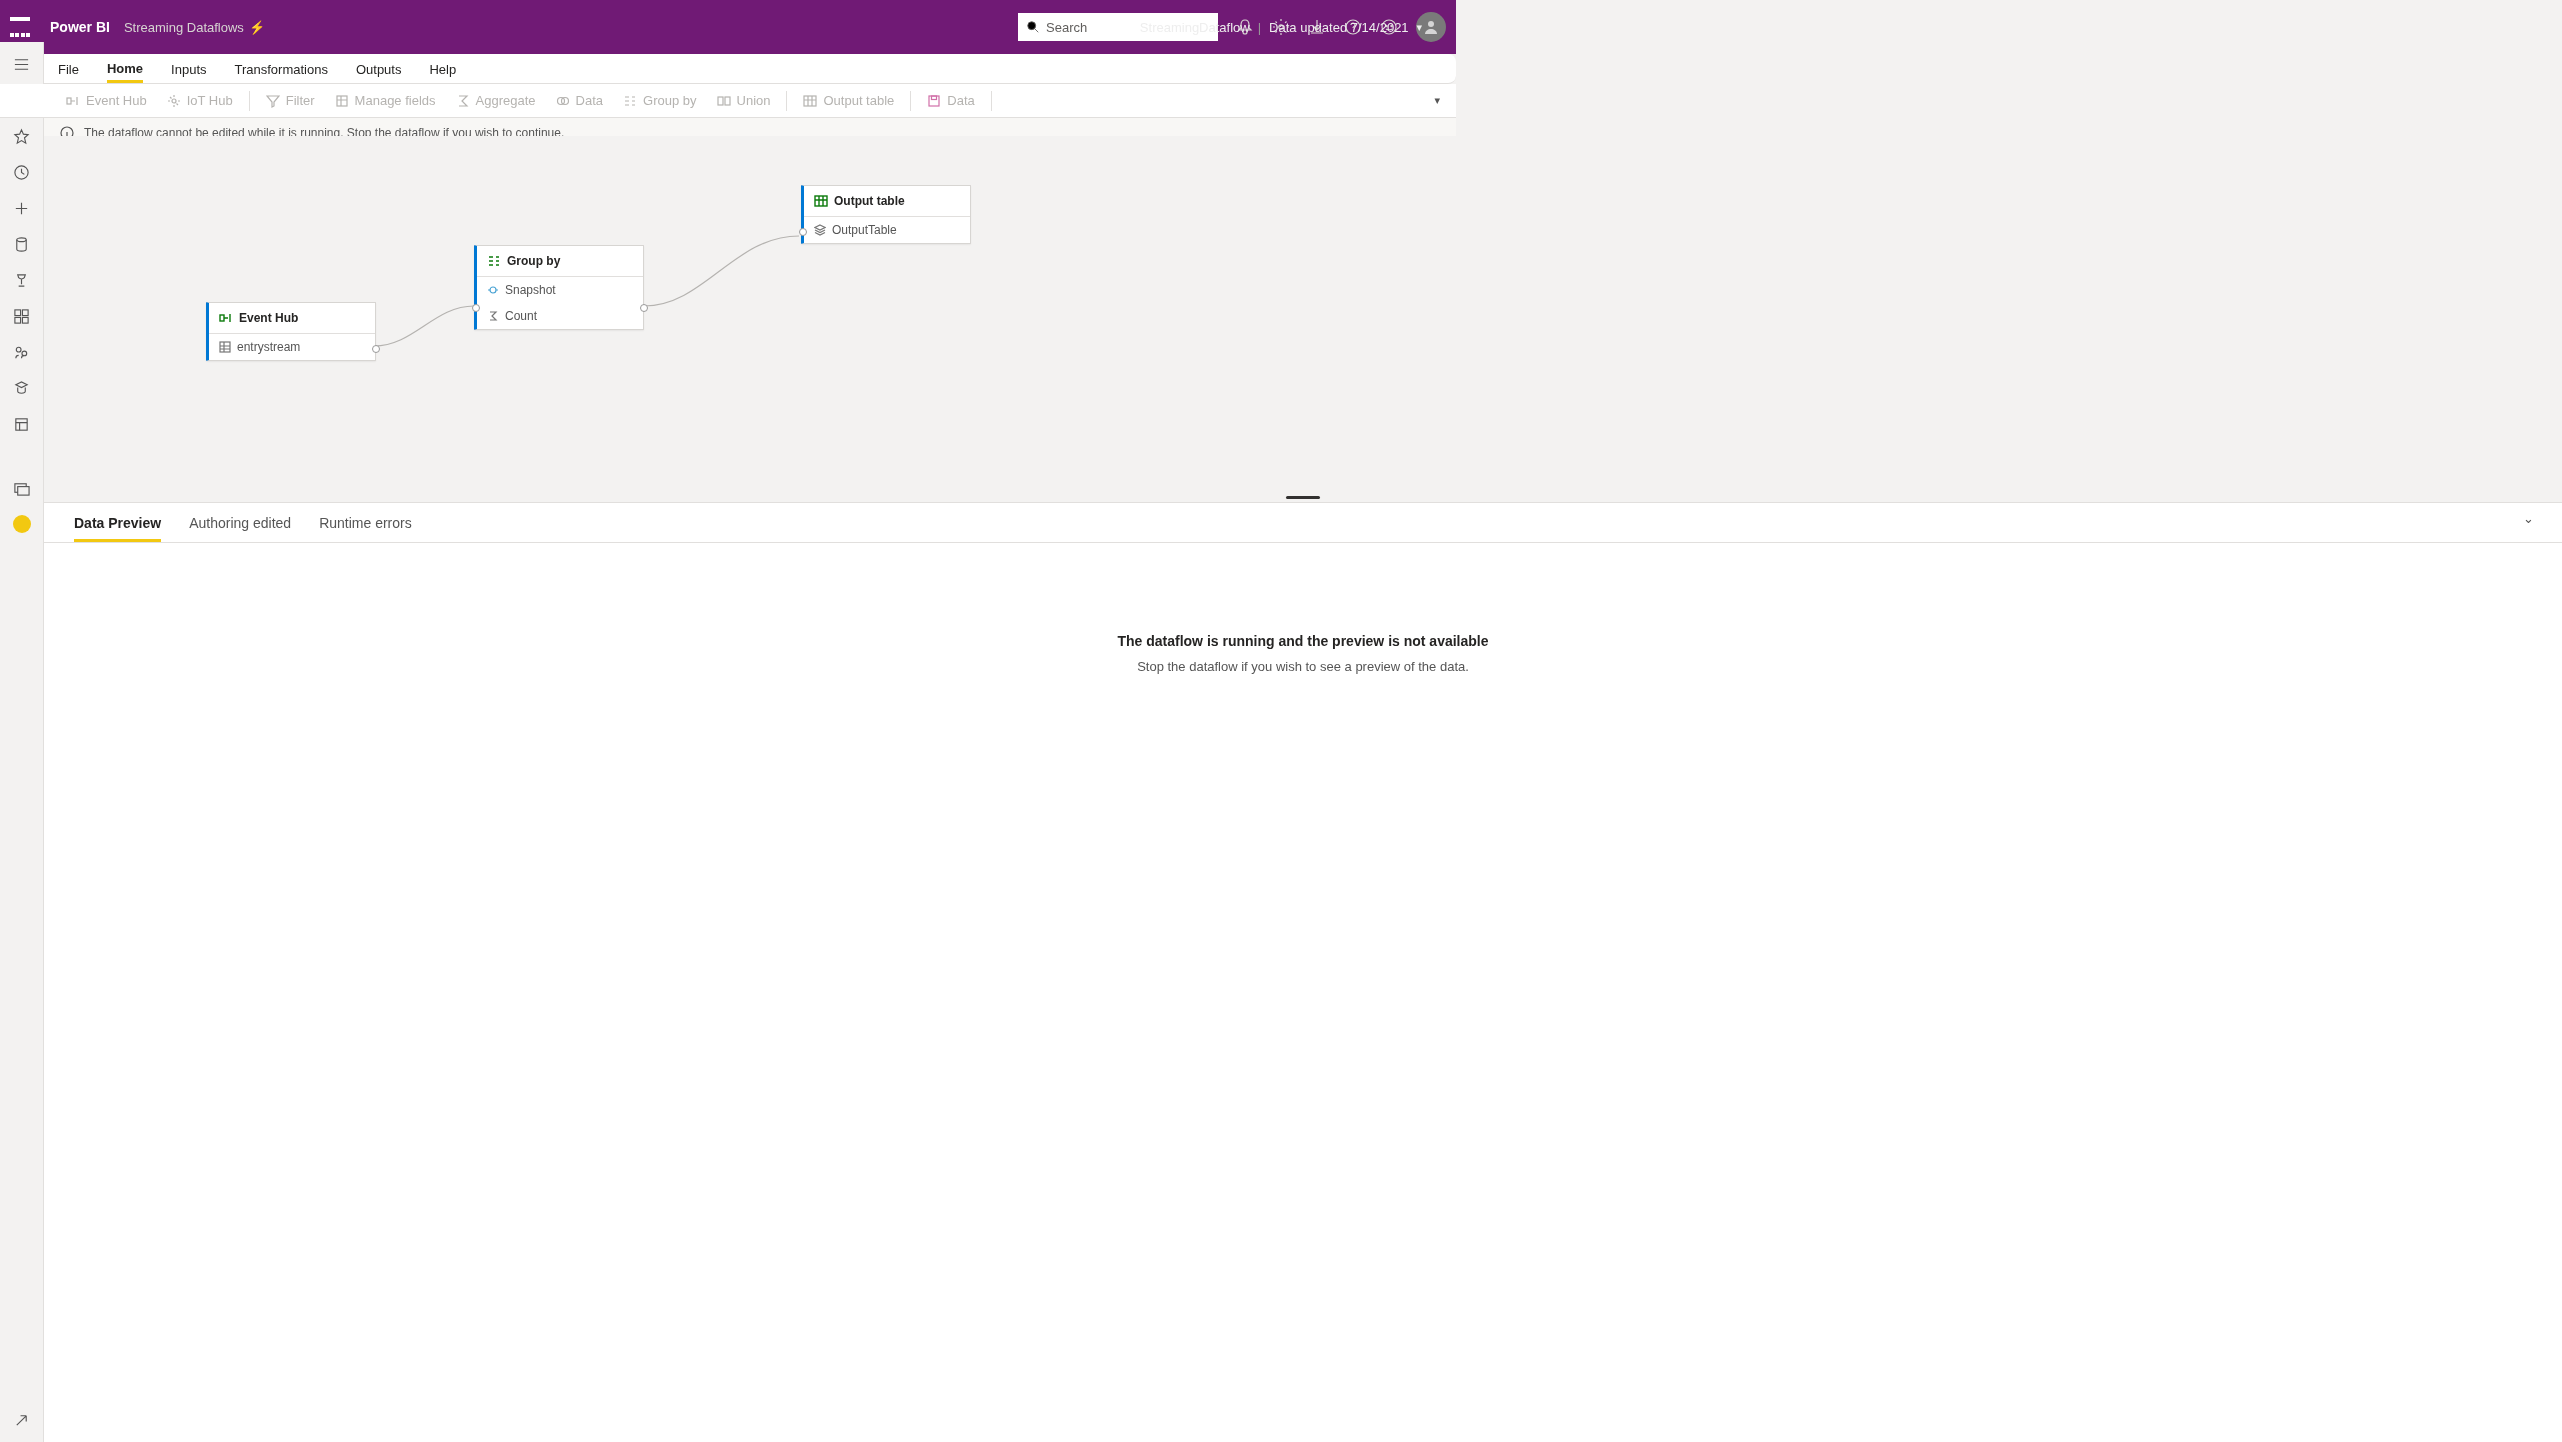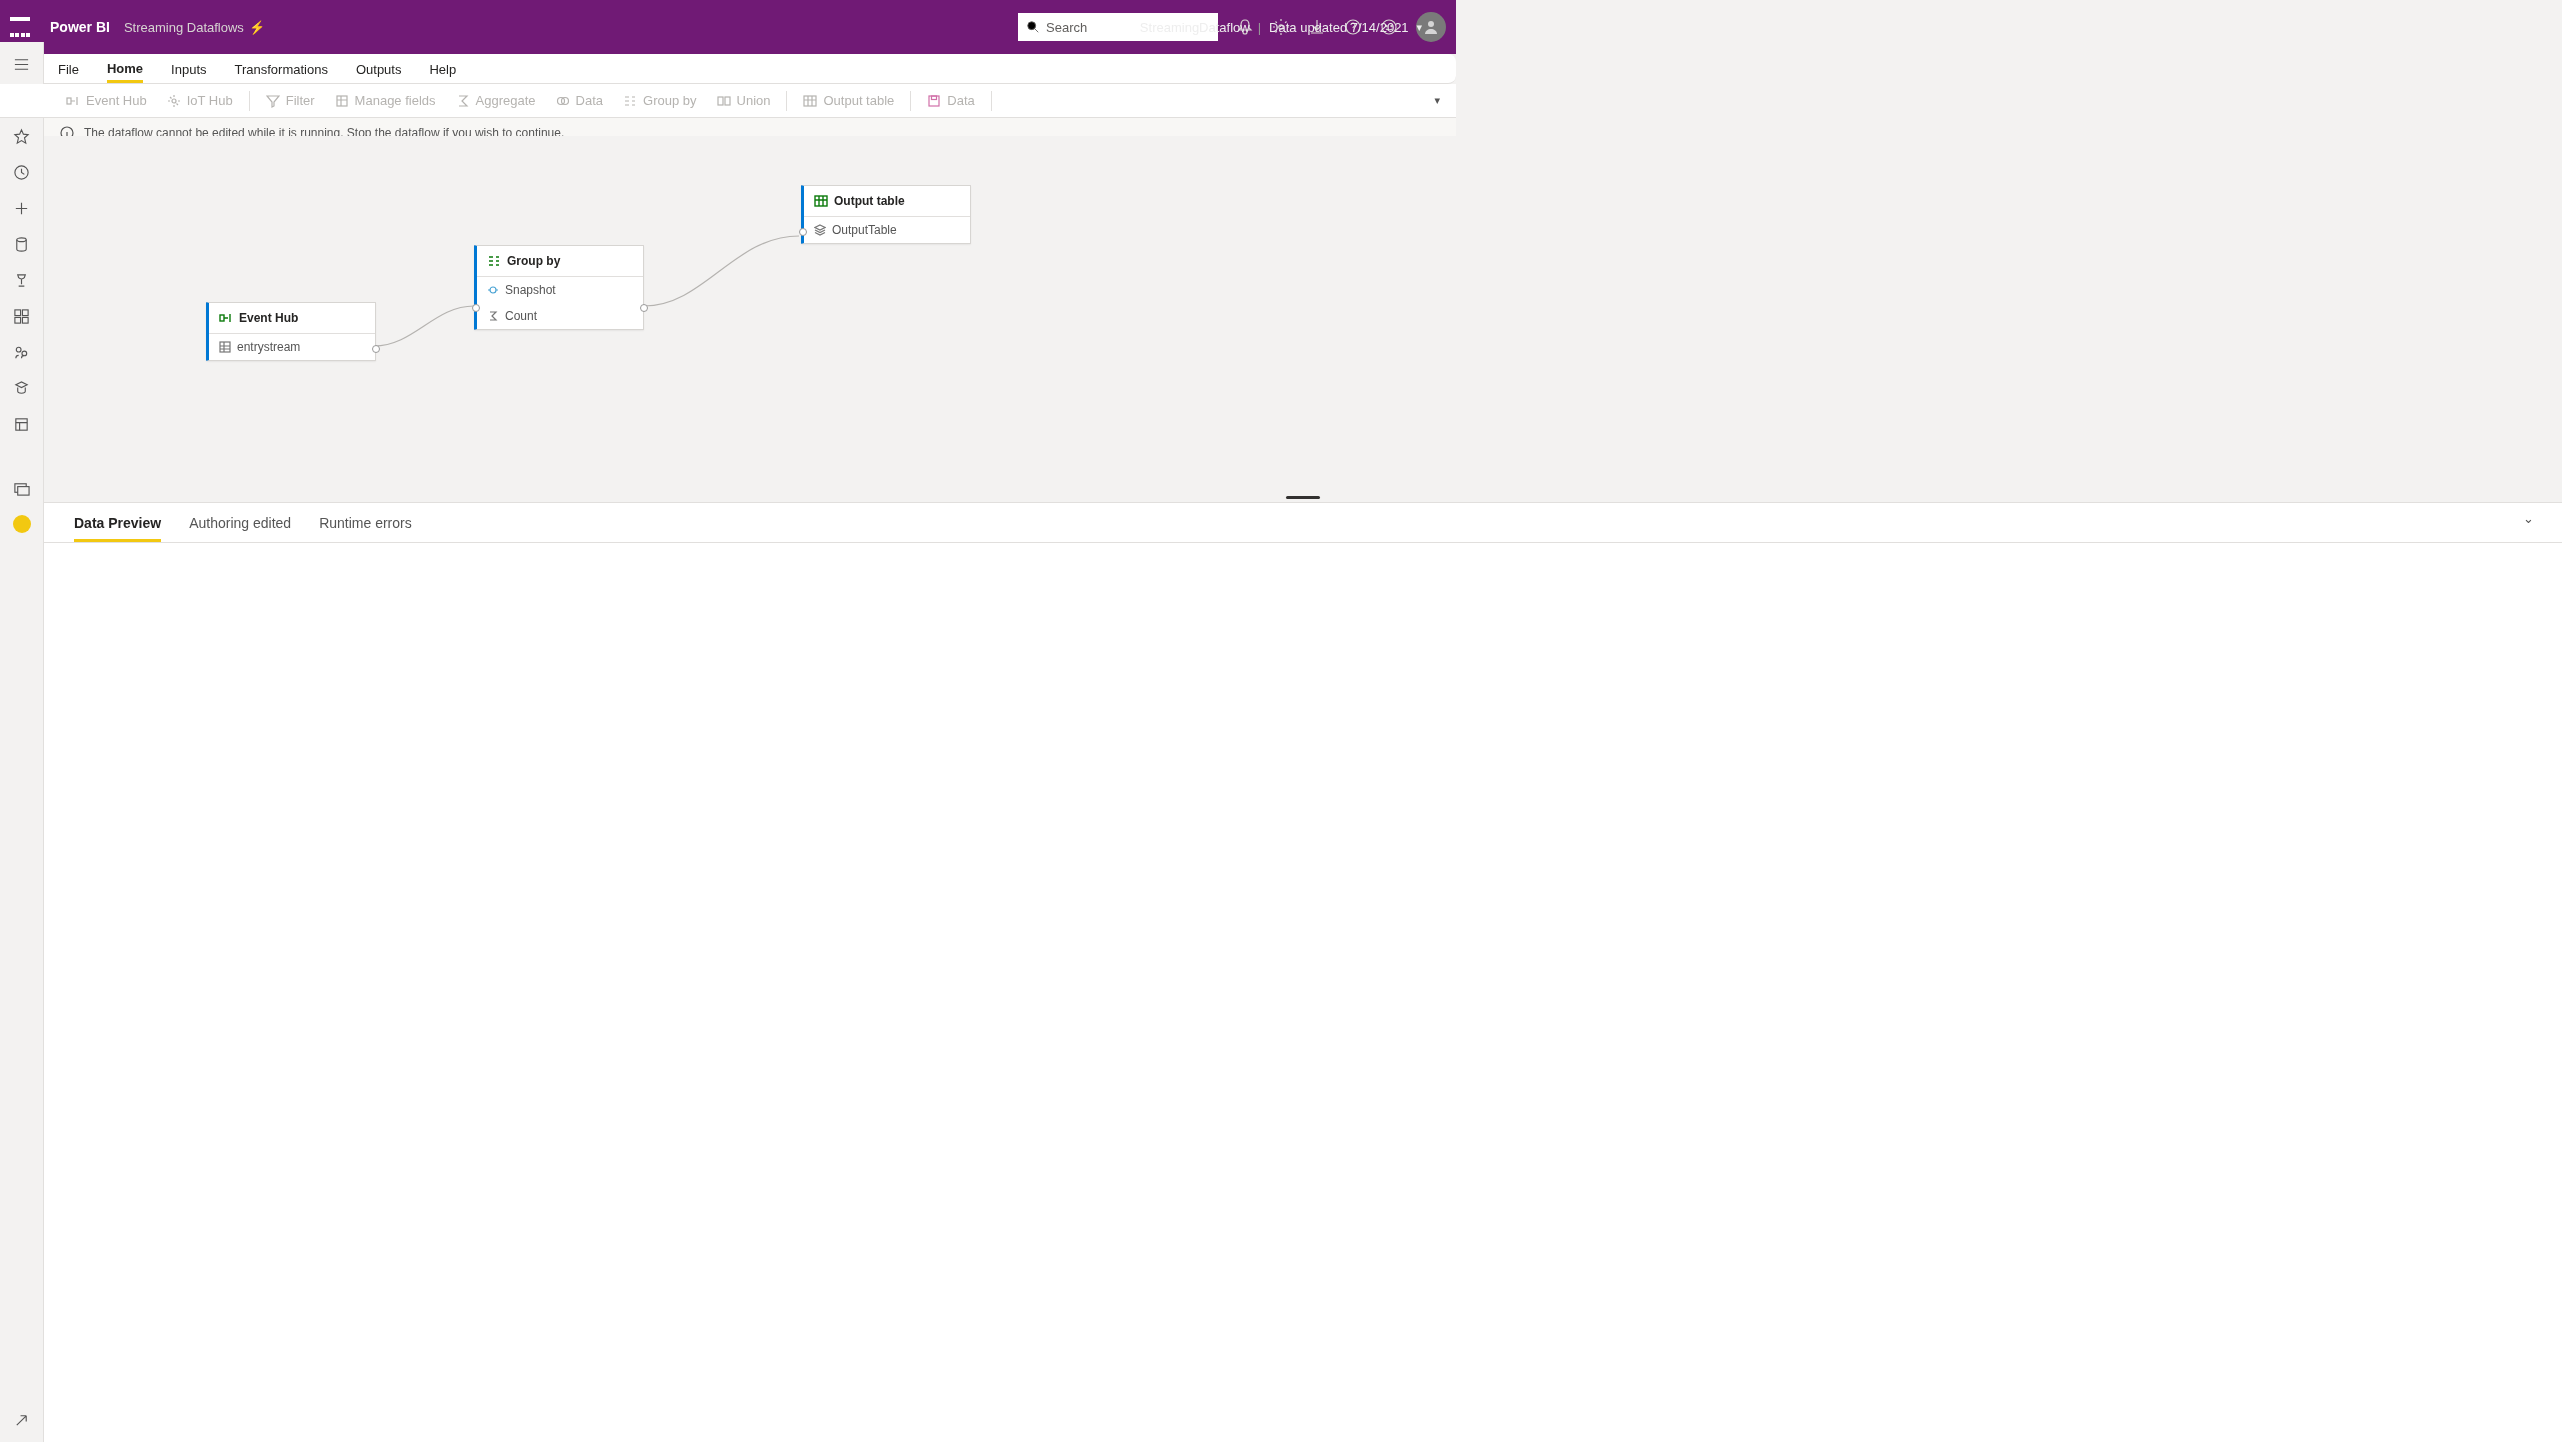--- a/index.html
+++ b/index.html
@@ -379,13 +379,17 @@
     <span></span>
   </div>
 
 <div class="bottom">
   <div class="bottabs">
     <div class="btab active">Data Preview</div>
     <div class="btab">Authoring edited</div>
     <div class="btab">Runtime errors</div>
     <span class="collapse">⌄</span>
   </div>
+  <div class="empty">
+    <h3>The dataflow is running and the preview is not available</h3>
+    <p>Stop the dataflow if you wish to see a preview of the data.</p>
+  </div>
 </div>
 
 </body></html>

